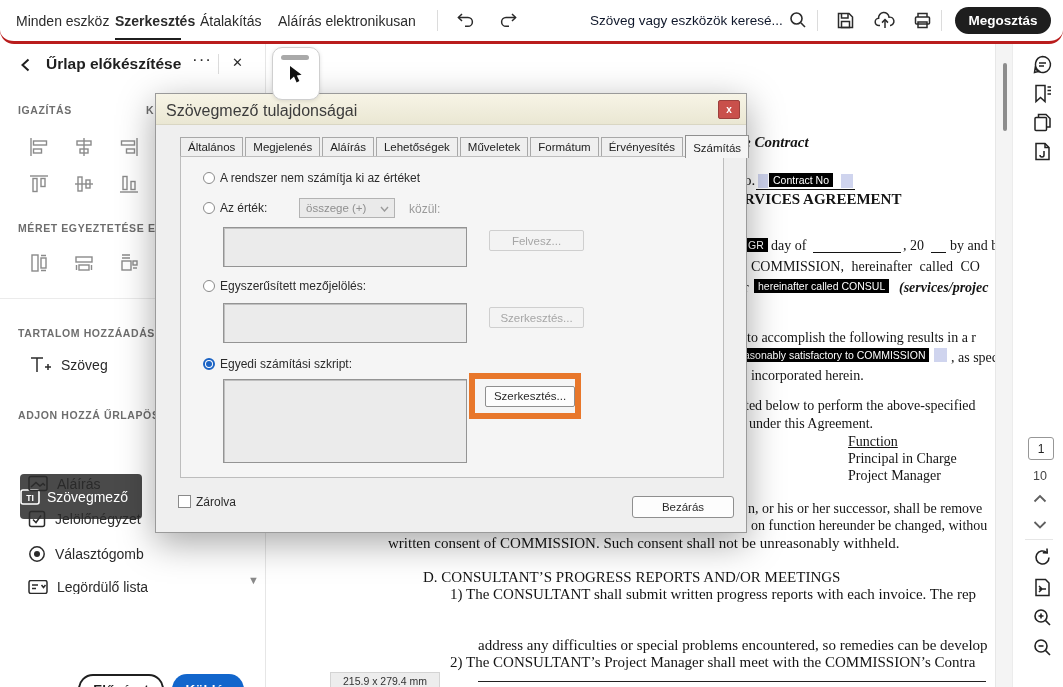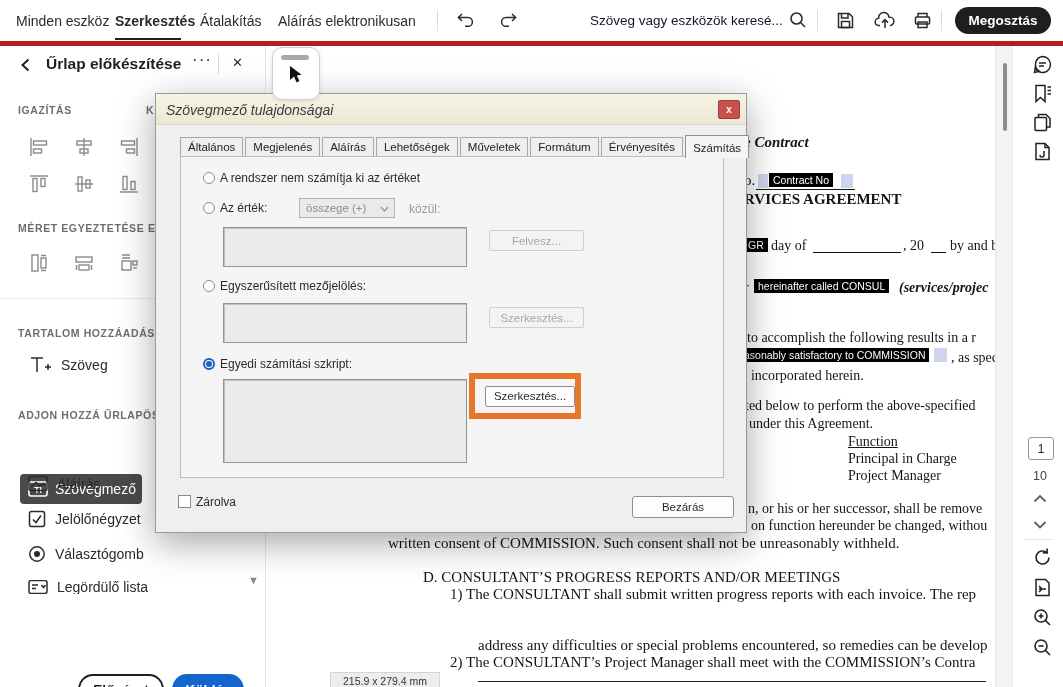--- a/index.html
+++ b/index.html
@@ -4,42 +4,42 @@
 <title>Acrobat – Űrlap előkészítése</title>
 <style>
   html,body{margin:0;padding:0;background:#fff;}
   #screen{position:relative;width:1063px;height:687px;overflow:hidden;
           font-family:"Liberation Sans",sans-serif;background:#fff;}
   .abs{position:absolute;}
   svg{display:block;}
 
   
   #topbar{left:0;top:0;width:1063px;height:41px;background:#fff;
-          border-bottom:5px solid #b91c1c;z-index:30;}
+          border-bottom:3px solid #b91c1c;z-index:30;border-radius:14px;}
   .mi{position:absolute;top:13px;font-size:14px;color:#2b2b2b;white-space:nowrap;cursor:default;}
   #menu-underline{left:115px;top:38px;width:66px;height:2px;background:#1f1f1f;}
   .tb-divider{position:absolute;top:10px;width:1px;height:21px;background:#dcdcdc;}
   .tb-icon{position:absolute;top:10px;width:21px;height:21px;}
   #search-text{position:absolute;top:13px;left:590px;font-size:13.5px;color:#0f172a;width:195px;
                white-space:nowrap;overflow:hidden;}
   #share-btn{position:absolute;left:955px;top:7px;width:96px;height:27px;background:#1e1e1e;
              border-radius:15px;color:#fff;font-size:13.5px;font-weight:bold;
              display:flex;align-items:center;justify-content:center;}
 
   
   #sidebar{left:0;top:41px;width:265px;height:646px;background:#fff;
            border-right:1px solid #e6e6e6;z-index:10;}
   .sb-head{position:absolute;font-size:10.5px;letter-spacing:.6px;color:#6e6e6e;font-weight:bold;}
   .sb-item-label{font-size:14px;color:#2a2a2a;}
   .pill{position:absolute;height:30px;border-radius:16px;display:flex;align-items:center;
         justify-content:center;font-size:13.5px;font-weight:bold;box-sizing:border-box;}
   #preview-btn{left:78px;top:633px;width:86px;border:2px solid #1f1f1f;color:#1f1f1f;background:#fff;}
   #send-btn{left:172px;top:633px;width:72px;background:#1266cc;color:#fff;border:none;}
-  .sel-item{position:absolute;left:20px;top:433px;width:122px;height:30px;background:#4a4a4a;
-            border-radius:4px;display:flex;align-items:center;gap:7px;padding-left:8px;box-sizing:border-box;}
+  .sel-item{position:absolute;left:20px;top:433px;width:122px;height:45px;background:#4a4a4a;
+            border-radius:4px;display:flex;align-items:center;gap:7px;box-sizing:border-box;}
   .sel-item .sb-item-label{color:#fff;}
   .sb-row{position:absolute;display:flex;align-items:center;gap:9px;}
 
   
   #doc-bg{left:265px;top:41px;width:747px;height:646px;background:#fff;z-index:1;}
   #document{left:0;top:0;width:1063px;height:687px;z-index:2;pointer-events:none;
             font-family:"Liberation Serif",serif;color:#141414;}
   #document .abs{white-space:nowrap;}
   .serif14{font-size:14px;}
   .serif15{font-size:15px;}
@@ -68,21 +68,21 @@
   
   #mini-toolbar{left:272px;top:47px;width:46px;height:51px;background:#fff;border:1px solid #cfcfcf;
                 border-radius:10px;box-shadow:0 1px 4px rgba(0,0,0,.12);z-index:60;}
   #mini-handle{position:absolute;left:8px;top:7px;width:28px;height:5px;background:#a9a9a9;border-radius:3px;}
 
   
   #dialog{left:155px;top:93px;width:592px;height:440px;background:#efefef;border:1px solid #9a9a9a;
           box-shadow:0 10px 34px rgba(0,0,0,.35);z-index:50;box-sizing:border-box;}
   #dlg-titlebar{position:absolute;left:0;top:0;right:0;height:30px;
                 background:linear-gradient(#f7f4e6,#eae7d3);border-bottom:1px solid #d9d6c3;}
-  #dlg-title{position:absolute;left:10px;top:8px;font-size:14px;color:#3c3c3c;font-style:italic;}
+  #dlg-title{position:absolute;left:10px;top:8px;font-size:16px;color:#3c3c3c;}
   #dlg-close{position:absolute;right:6px;top:6px;width:20px;height:17px;background:#c9504b;
              border:1px solid #9c3f3c;border-radius:2px;color:#fff;font-size:10px;font-weight:bold;
              display:flex;align-items:center;justify-content:center;line-height:1;}
   #dlg-tabs{position:absolute;left:24px;top:40px;display:flex;align-items:flex-end;}
   .tab{padding:3px 7px 4px;border:1px solid #a8a8a8;border-bottom:none;background:#efefef;
        font-size:11.5px;color:#222;margin-right:2px;white-space:nowrap;}
   .tab.active{padding-top:6px;background:#f5f5f5;position:relative;top:1px;border-color:#8f8f8f;z-index:2;}
   #dlg-panel{position:absolute;left:24px;top:62px;width:544px;height:322px;background:#f5f5f5;
              border:1px solid #bdbdbd;box-sizing:border-box;}
   .radio{position:absolute;width:12px;height:12px;border-radius:50%;border:1px solid #8a8a8a;
@@ -337,20 +337,21 @@
 
     <span class="abs serif15" style="left:744px;top:191px;font-weight:bold;">RVICES AGREEMENT</span>
 
     <span class="abs chip" style="left:744px;top:238px">GR</span>
     <span class="abs serif14" style="left:771px;top:238px">day of</span>
     <div class="abs blankline" style="left:813px;top:238px;width:88px;height:14px"></div>
     <span class="abs serif14" style="left:903px;top:238px">, 20</span>
     <div class="abs blankline" style="left:931px;top:238px;width:15px;height:14px"></div>
     <span class="abs serif14" style="left:950px;top:238px">by and betw</span>
 
+    <span class="abs serif14" style="left:751px;top:259px;word-spacing:4px">COMMISSION,  hereinafter  called  CO</span>
 
     <span class="abs serif14" style="left:744px;top:280px">r</span>
     <span class="abs chip" style="left:754px;top:279px">hereinafter called CONSUL</span>
     <span class="abs serif14" style="left:899px;top:280px;font-style:italic;font-weight:bold">(services/projec</span>
 
     <span class="abs serif14" style="left:747px;top:330px">to accomplish the following results in a r</span>
     <span class="abs chip" style="left:740px;top:348px">asonably satisfactory to COMMISSION</span>
     <span class="abs fbox" style="left:934px;top:348px;width:13px;height:14px"></span>
     <span class="abs serif14" style="left:951px;top:350px">, as spec</span>
     <span class="abs serif14" style="left:742px;top:368px">s incorporated herein.</span>

